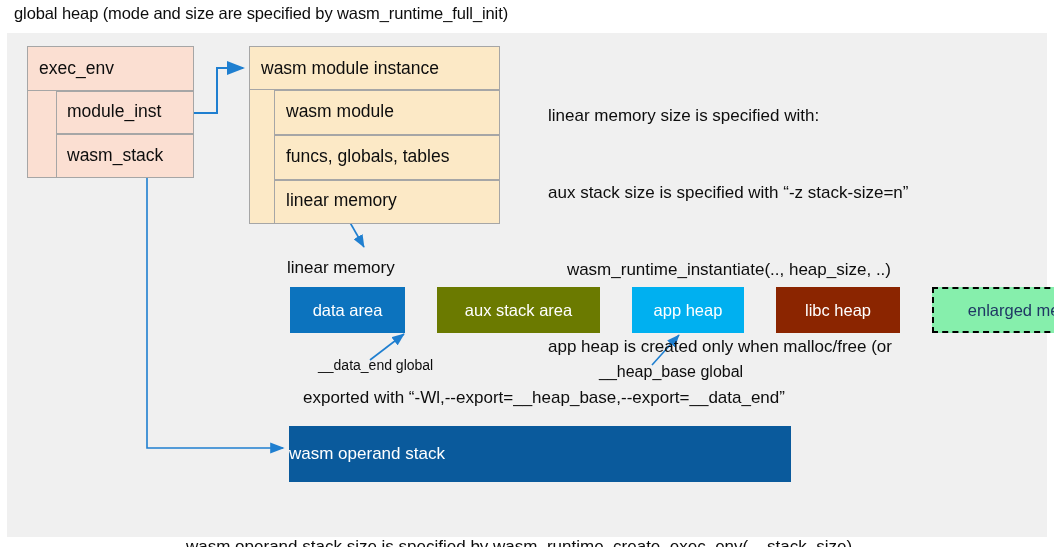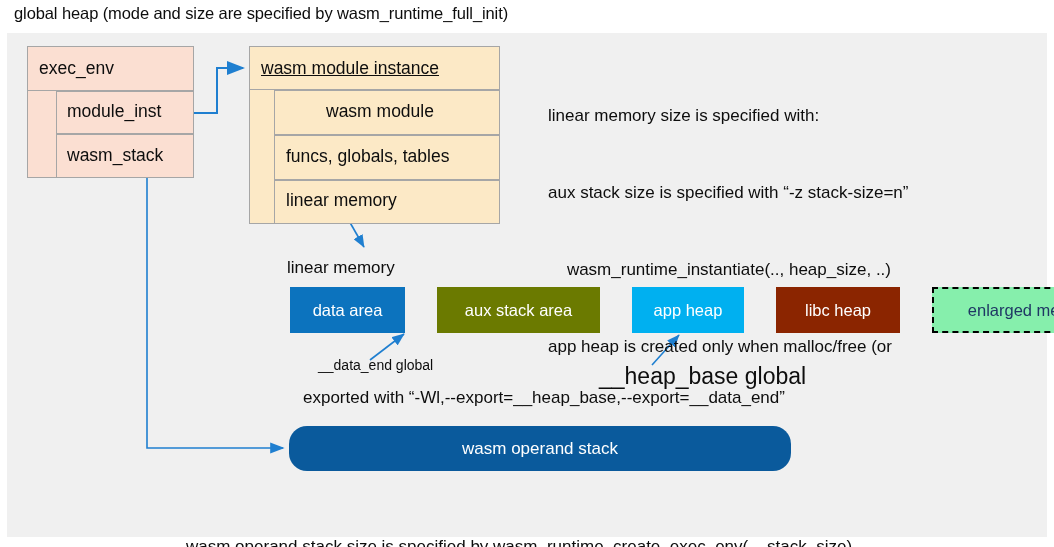--- a/index.html
+++ b/index.html
@@ -81,28 +81,28 @@
   #module-instance-outer {
     left: 249px; top: 46px;
     width: 251px; height: 178px;
     background: #fce9c6;
   }
   #module-instance-header {
     left: 249px; top: 46px;
     width: 251px; height: 44px;
     background: #fce9c6;
   }
-  #module-instance-label { left: 261px; top: 58px; text-decoration: underline; }
+  #module-instance-label { left: 261px; top: 58px; }
 
   #wasm-module-row {
     left: 274px; top: 90px;
     width: 226px; height: 45px;
     background: #fce9c6;
   }
-  #wasm-module-label { left: 286px; top: 101px; margin-left: 40px; }
+  #wasm-module-label { left: 286px; top: 101px; }
 
   #funcs-row {
     left: 274px; top: 135px;
     width: 226px; height: 45px;
     background: #fce9c6;
   }
   #funcs-label { left: 286px; top: 146px; }
 
   #linear-memory-row {
     left: 274px; top: 180px;
@@ -150,36 +150,34 @@
     color: #1f3864;
   }
 
   
   #data-end-label {
     left: 318px; top: 357px;
     font-size: 14px; color: #0d0d0d;
   }
   #heap-base-label {
     left: 599px; top: 363px;
-    font-size: 23px; color: #0d0d0d;
+    font-size: 16px; color: #0d0d0d;
   }
   #exported-with-label {
     left: 303px; top: 388px;
     font-size: 17px; color: #0d0d0d;
   }
 
   
   #operand-stack {
     left: 289px; top: 426px;
-    width: 502px; height: 45px;
+    width: 502px; height: 56px;
     background: #0a5a9c;
     display: flex;
     align-items: center;
-    justify-content: center;
-    border-radius: 18px;
   }
   #operand-stack-label {
     font-size: 17px;
     color: #ffffff;
     white-space: nowrap;
   }
 
   #footnote {
     left: 186px; top: 482px;
     font-size: 17px;

